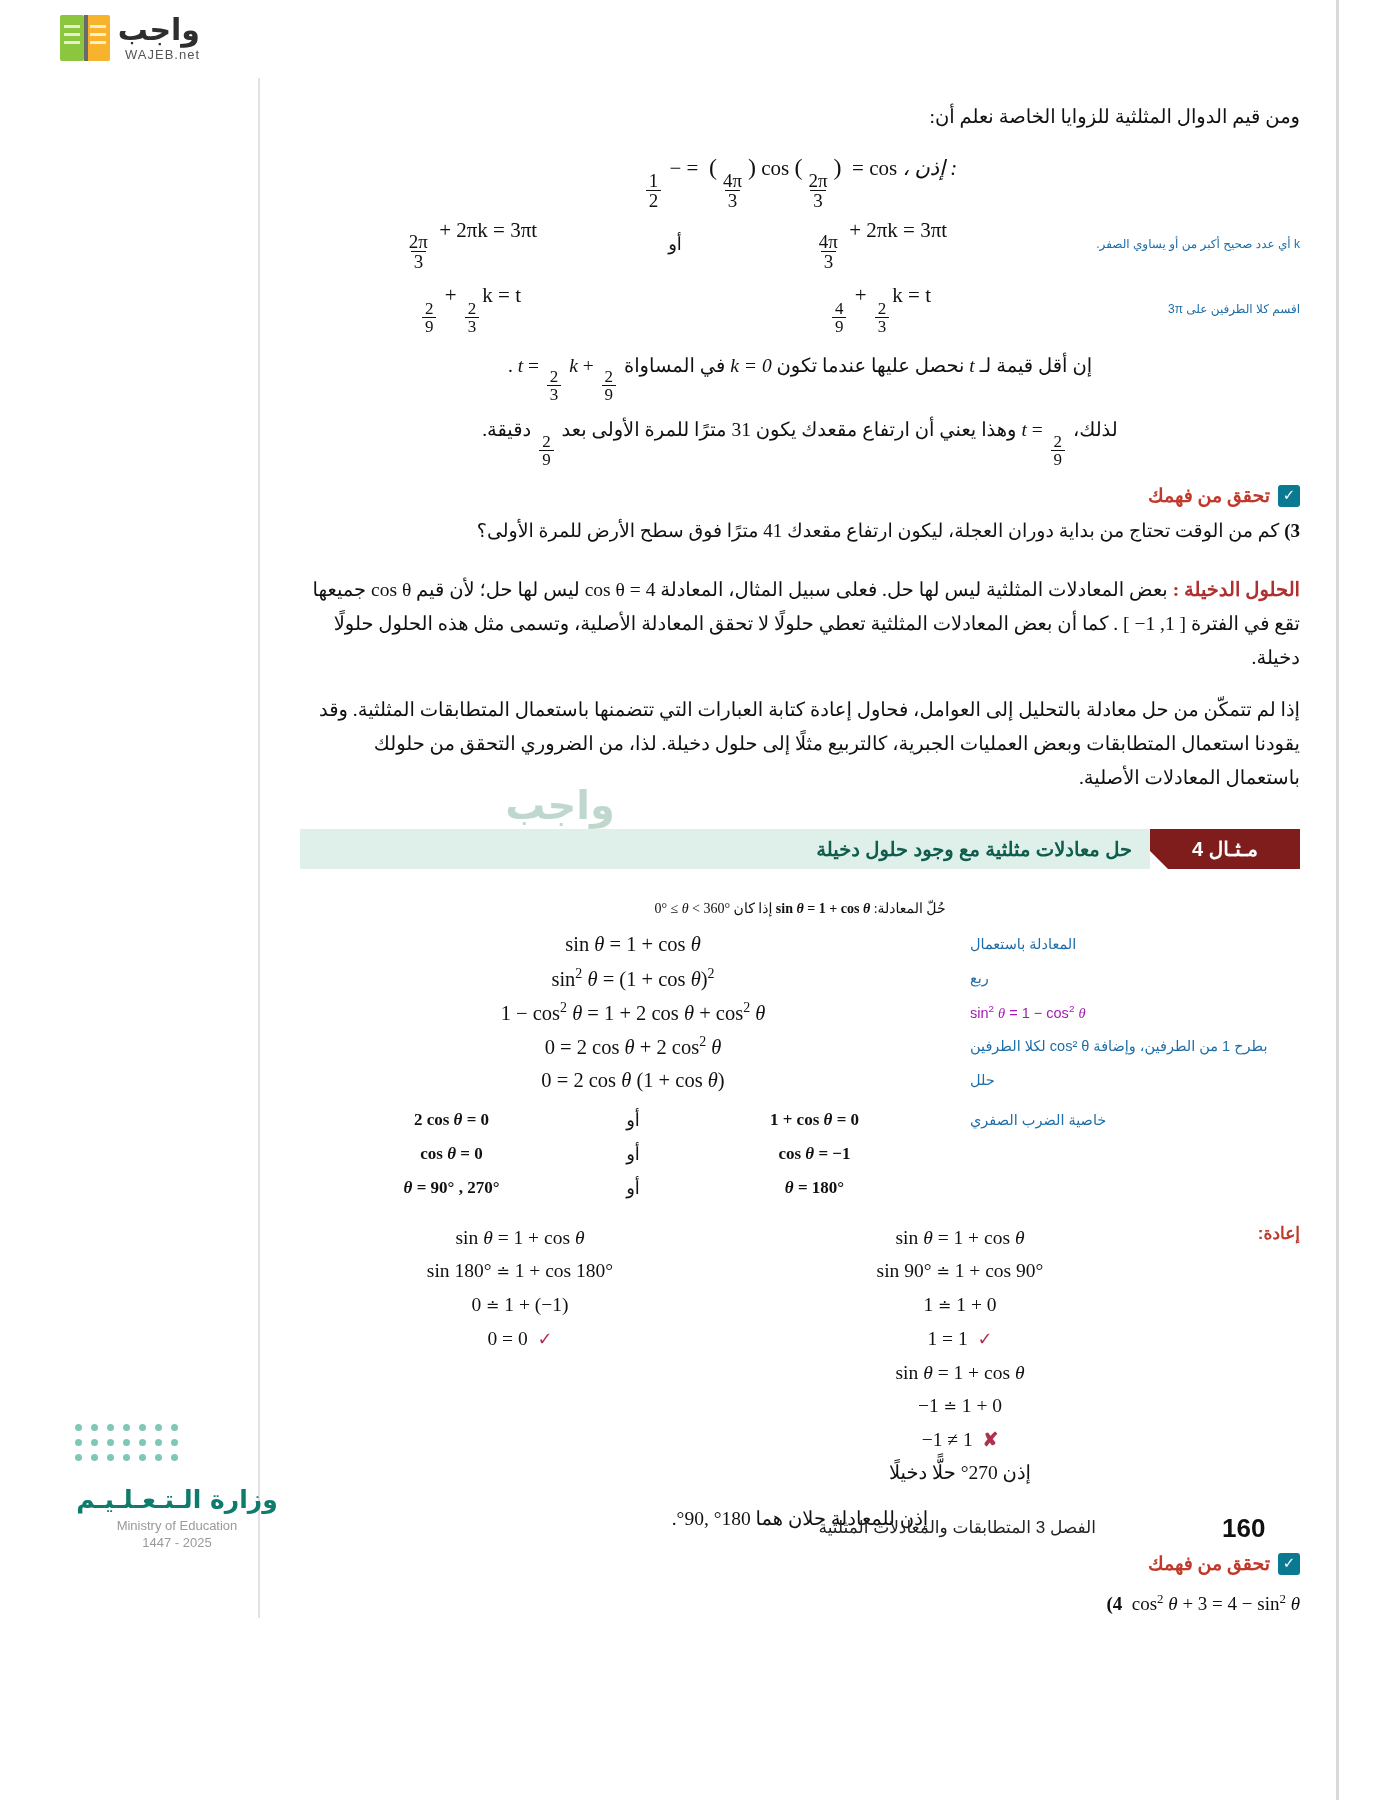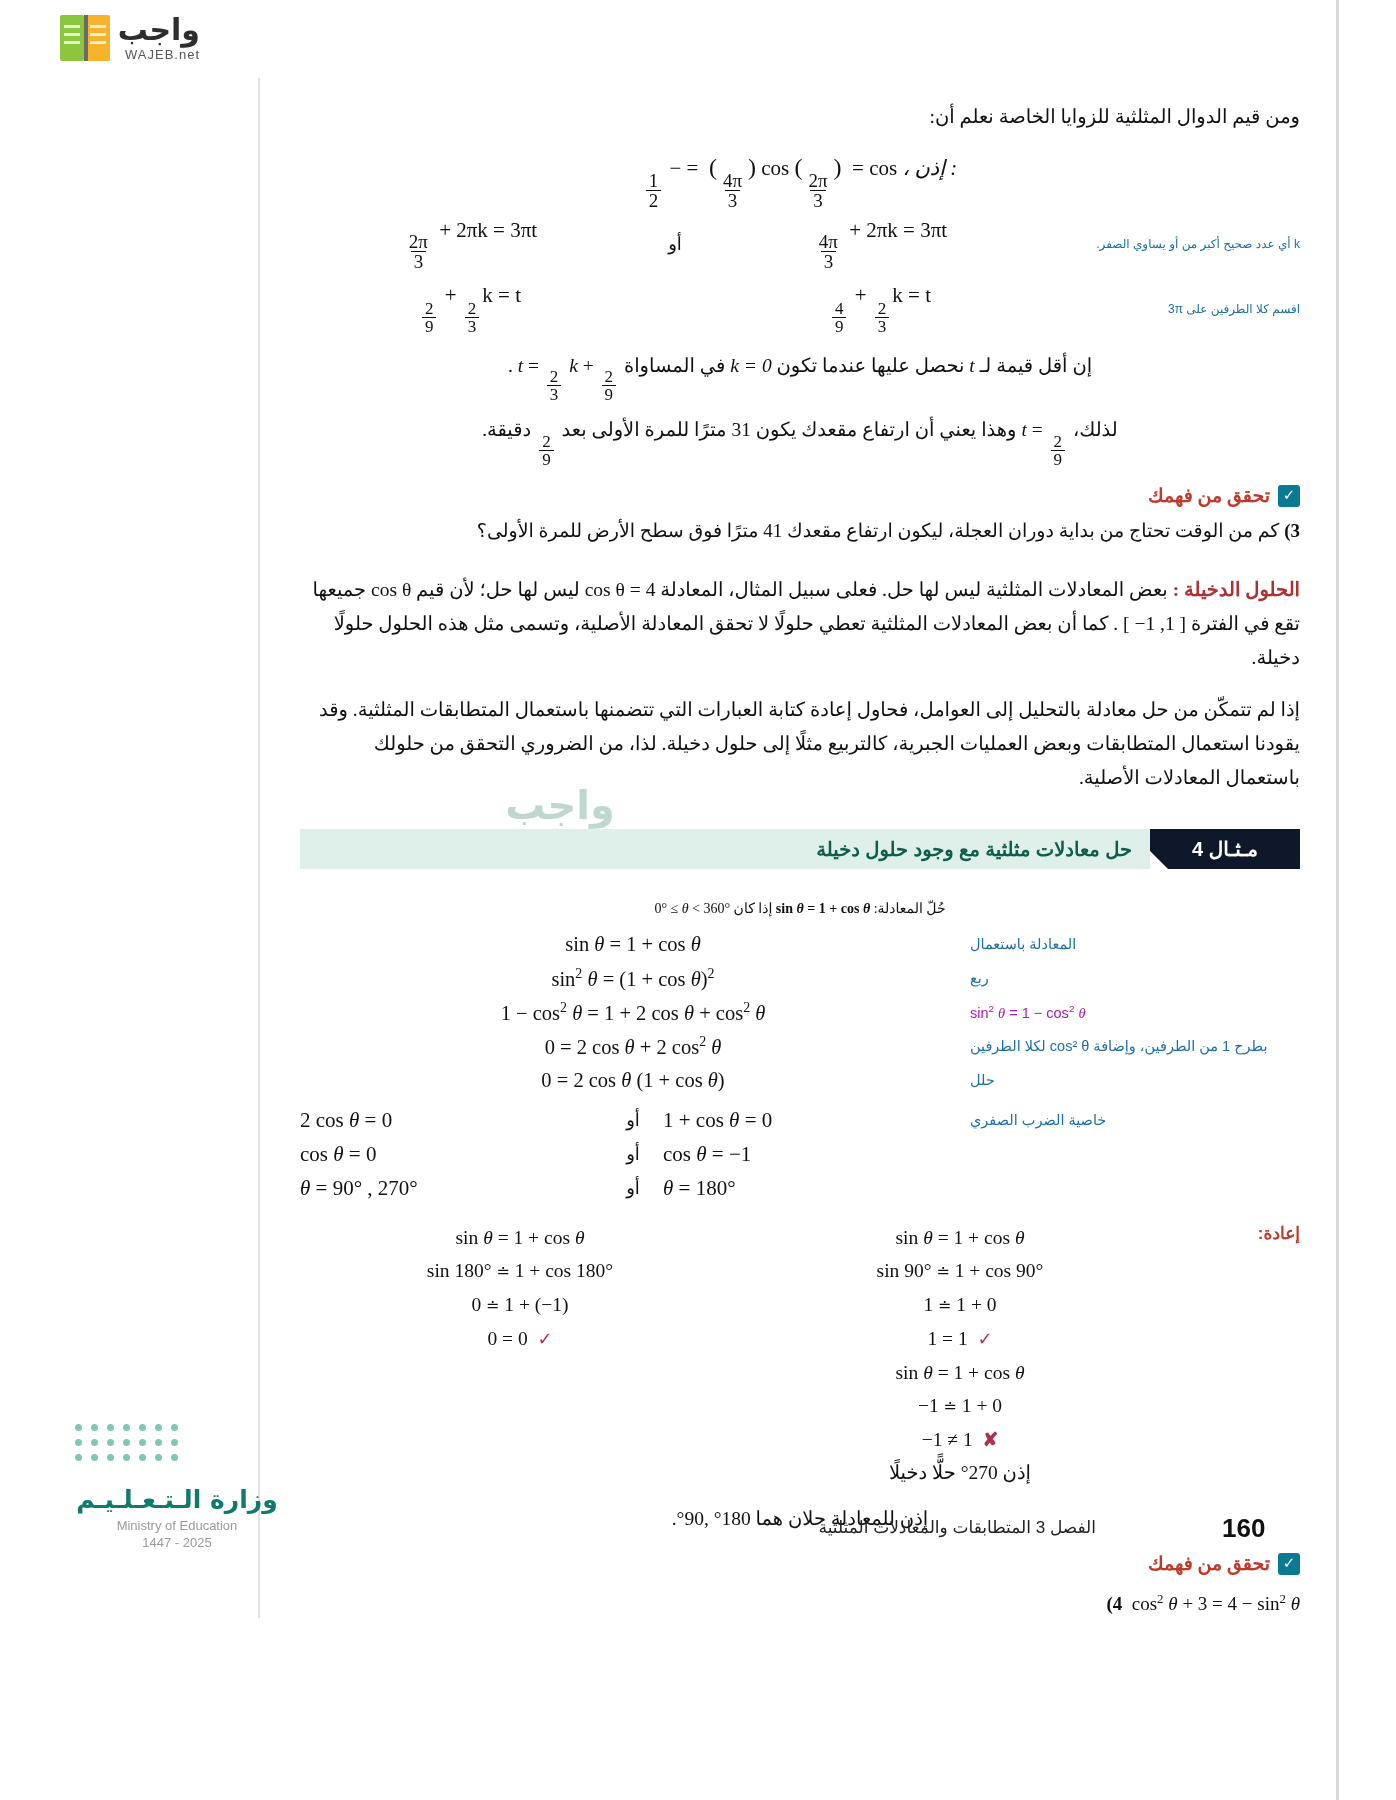--- a/index.html
+++ b/index.html
@@ -88,21 +88,21 @@
     font-size:19px;line-height:32px;margin:6px 0 0 0;direction:rtl;
   }
   .qnum{font-weight:bold;}
   .red-lead{color:#b03030;font-weight:bold;}
   
   .example-banner{
     position:relative;height:40px;margin:34px 0 10px 0;
     display:flex;align-items:stretch;direction:rtl;
   }
   .banner-tab{
-    background:#0f172a;color:#fff;width:150px;
+    background:#7f1d1d;color:#fff;width:150px;
     display:flex;align-items:center;justify-content:center;
     font-family:"Liberation Sans", sans-serif;font-weight:bold;font-size:20px;
     border-radius:0 0 0 0;
     clip-path:polygon(0 0,100% 0,100% 100%,18px 100%,0 55%);
   }
   .banner-body{
     flex:1;background:#dff0ea;display:flex;align-items:center;
     padding:0 18px;color:#0f5d4c;font-weight:bold;font-size:19.5px;
     font-family:"Liberation Sans", sans-serif;
   }
@@ -120,21 +120,21 @@
     width:330px;text-align:left;padding-left:4px;
     color:#1d6ea8;font-size:14.5px;font-family:"Liberation Sans", sans-serif;
     direction:rtl;
   }
   .sol-math{
     flex:1;direction:ltr;text-align:center;font-size:20.5px;
   }
   .sol-split{
     flex:1;display:flex;direction:ltr;align-items:center;
   }
-  .sol-split .c{flex:1;text-align:left;font-size:21px;}
+  .sol-split .c{flex:1;text-align:center;font-size:17px;font-weight:bold;}
   .sol-split .mid{width:60px;text-align:center;font-size:18px;direction:rtl;}
   
   .verif{
     margin-top:16px;position:relative;display:flex;direction:rtl;
   }
   .verif-label{
     width:120px;color:#c0392b;font-weight:bold;font-size:17px;
     font-family:"Liberation Sans", sans-serif;text-align:right;padding-top:2px;
   }
   .verif-cols{flex:1;display:flex;direction:ltr;}

